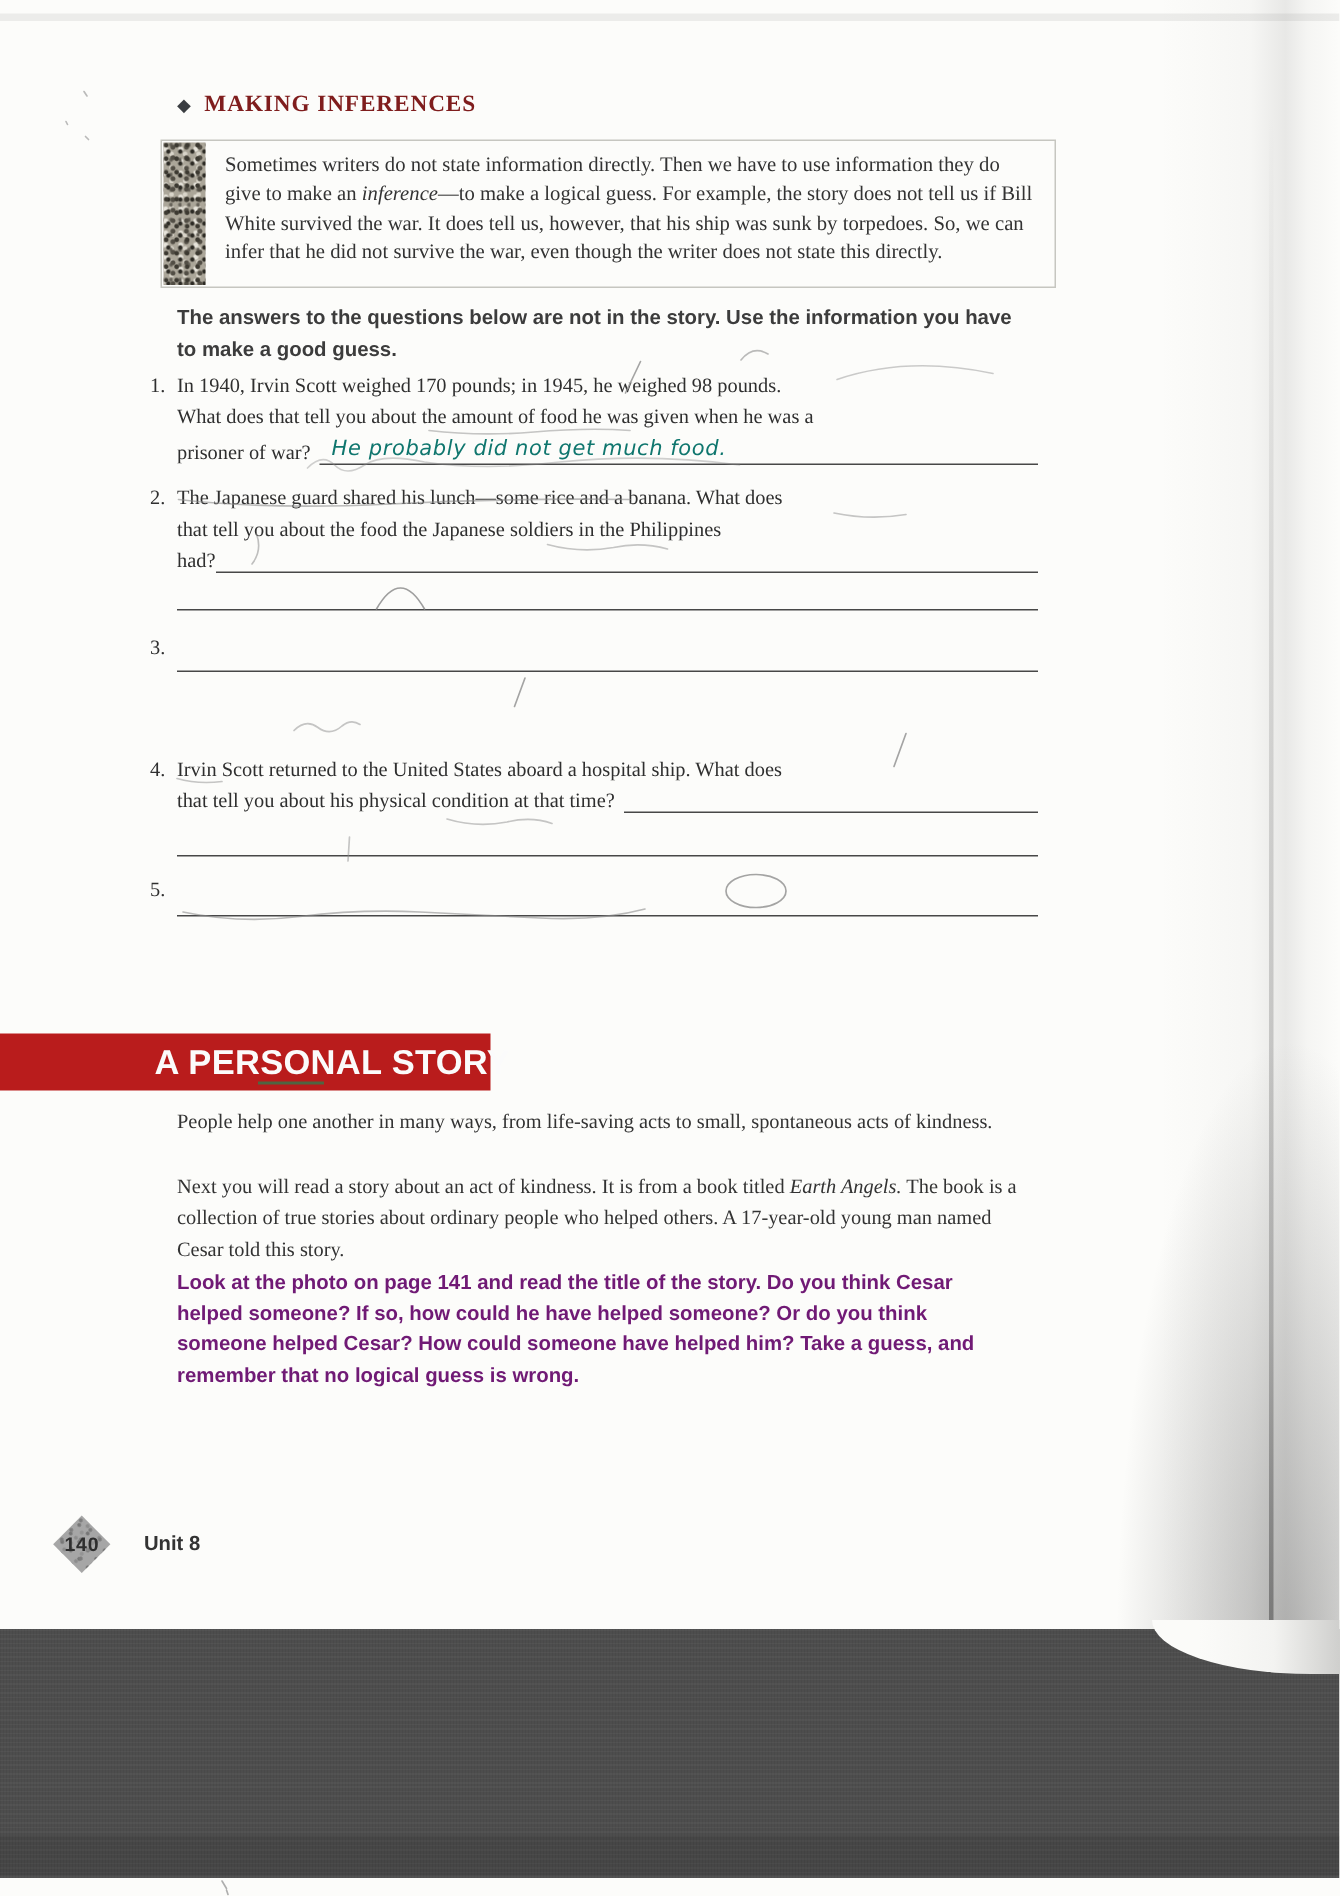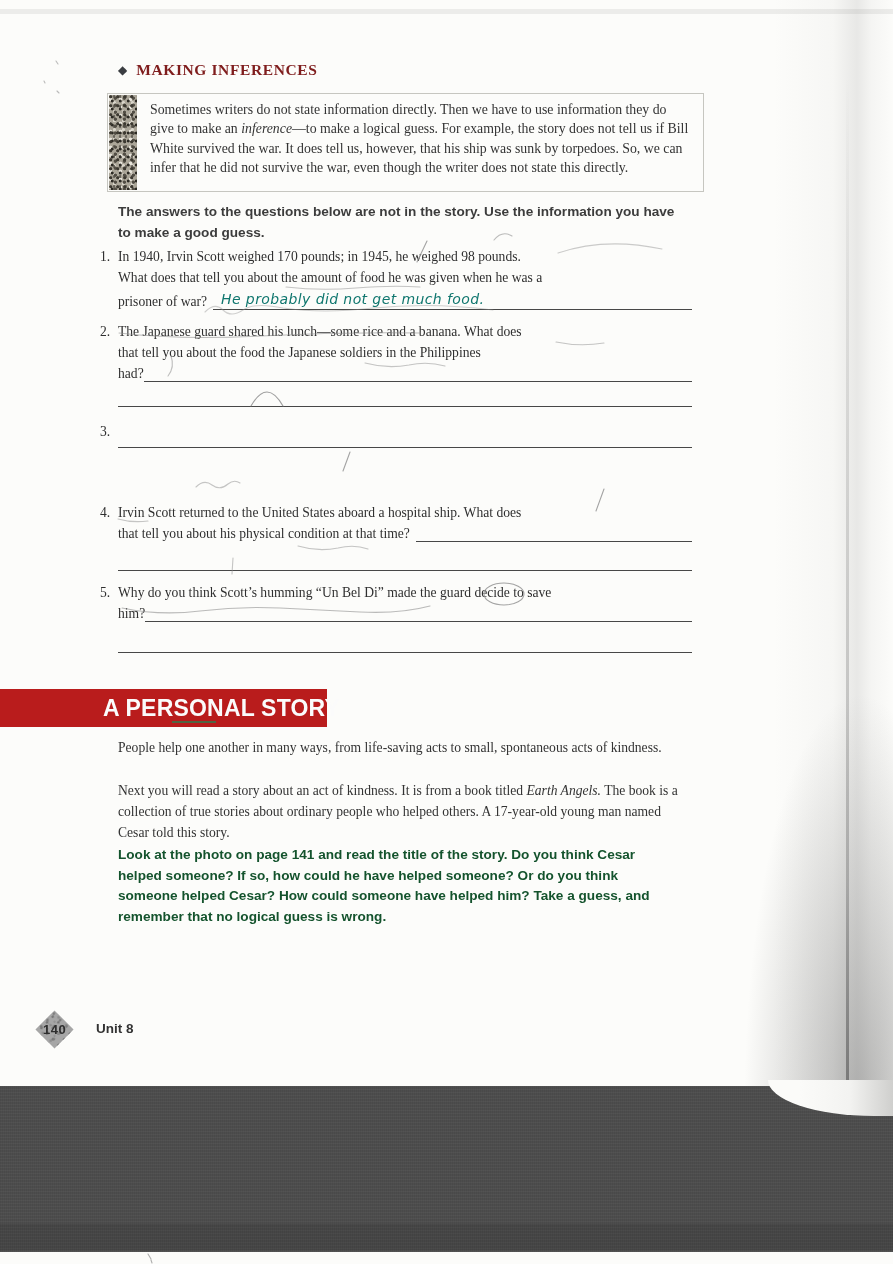--- a/index.html
+++ b/index.html
@@ -97,21 +97,21 @@
     font-family:"Liberation Sans", sans-serif;font-weight:bold;
     font-size:23px;letter-spacing:0.2px;color:#fbfbfb;white-space:nowrap;
   }
   .banner-green-mark{position:absolute;left:172px;bottom:4px;width:44px;height:2px;background:#2e7d4f;opacity:0.75;}
   .story-para{position:absolute;left:118px;width:566px;font-size:13.6px;line-height:21px;color:#333;}
   .story-p1{top:737px;}
   .story-p2{top:780px;}
   .story-instructions{
     position:absolute;left:118px;top:845px;width:560px;
     font-family:"Liberation Sans", sans-serif;font-weight:bold;
-    font-size:13.6px;line-height:20.5px;color:#14532d;
+    font-size:13.6px;line-height:20.5px;color:#701a75;
   }
   
   .page-badge{
     position:absolute;left:41px;top:1016px;width:27px;height:27px;
     transform:rotate(45deg);
     background-color:#a6a6a6;
     background-image:
       radial-gradient(circle at 20% 30%, #7d7d7d 1px, transparent 1.6px),
       radial-gradient(circle at 70% 20%, #8d8d8d 1px, transparent 1.6px),
       radial-gradient(circle at 40% 70%, #767676 1px, transparent 1.6px),
@@ -192,27 +192,20 @@
     <div class="flexline">
       <span class="prefix gap">that tell you about his physical condition at that time?</span>
       <span class="ansline" style="border-bottom-color: rgb(71, 71, 71);"></span>
     </div>
   </div>
   <div class="extra-rule q4-extra" style="border-bottom-color: rgb(71, 71, 71);"></div>
 </div>
 
 <div class="question" style="top:582px;">
   <span class="qnum">5.</span>
-  <div class="qbody">
-    <div>Why do you think Scott’s humming “Un Bel Di” made the guard decide to save</div>
-    <div class="flexline">
-      <span class="prefix">him?</span>
-      <span class="ansline" style="border-bottom-color: rgb(71, 71, 71);"></span>
-    </div>
-  </div>
   <div class="extra-rule q5-extra" style="border-bottom-color: rgb(71, 71, 71);"></div>
 </div>
 
 <div class="story-banner" style="background-color: #b91c1c; text-decoration: underline;">
   <span class="banner-title">A PERSONAL STORY</span>
   <span class="banner-green-mark"></span>
 </div>
 
 <div class="story-para story-p1">People help one another in many ways, from life-saving acts to small, spontaneous acts of kindness.</div>
 <div class="story-para story-p2"><span>Next you will read a story about an act of kindness. It is from a book titled </span><span class="italic-term">Earth Angels.</span><span> The book is a collection of true stories about ordinary people who helped others. A 17-year-old young man named Cesar told this story.</span></div>

